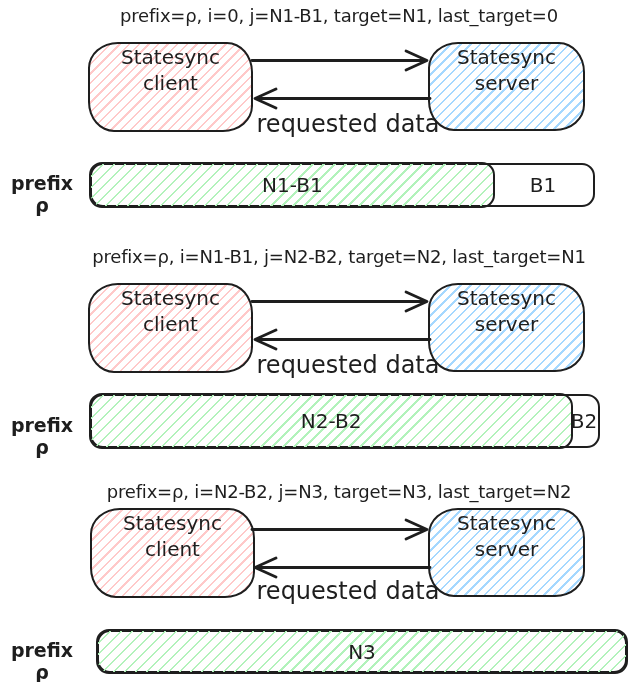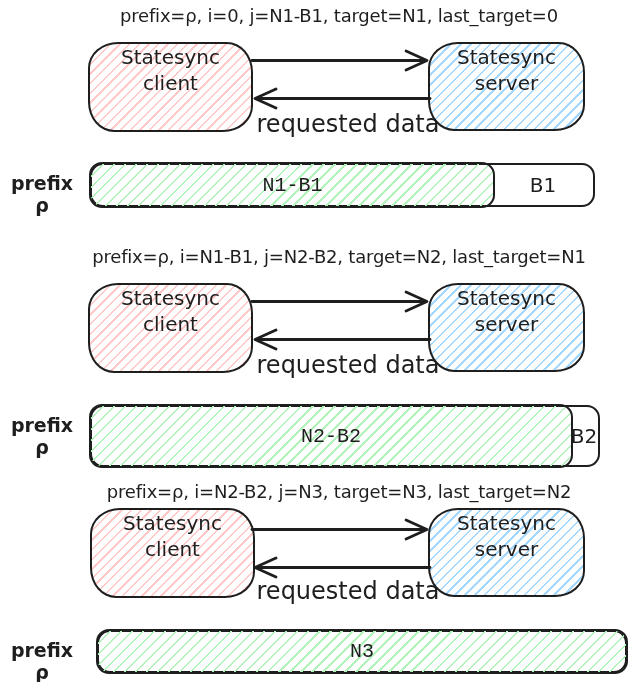--- a/index.html
+++ b/index.html
@@ -53,33 +53,32 @@
 
   
   .prefix{position:absolute;left:6px;width:72px;text-align:center;font-size:19px;font-weight:bold;}
   .p1{top:172px}.p2{top:414px}.p3{top:639px}
   .bar{
     position:absolute;box-sizing:border-box;display:flex;
     border:2.6px solid var(--ink,#1e1e1e);border-radius:13px;
     background:#fff;
   }
   .bar1{left:90px;top:163px;width:505px;height:44px}
-  .bar2{left:90px;top:405px;width:510px;height:62px}
+  .bar2{left:90px;top:394px;width:510px;height:54px}
   .bar3{left:97px;top:630px;width:530px;height:43px}
   .seg{display:flex;align-items:center;justify-content:center;font-size:20px;}
   .seg.done{
     flex:none;box-sizing:border-box;
     width:calc(var(--f,0)*100% + 5.2px);
     height:calc(100% + 5.2px);
     margin:-2.6px;
     border:2.6px solid var(--ink,#1e1e1e);border-radius:13px;
     background-image:repeating-linear-gradient(135deg,
       var(--bar-hatch,#b2f2bb) 0px, var(--bar-hatch,#b2f2bb) 1.7px,
       transparent 1.7px, transparent 7.8px);
-    font-family:Liberation Mono, monospace;
   }
   .seg.rest{flex:1;white-space:nowrap;overflow:visible;border-radius:19px;}
 </style>
 </head>
 <body>
 
 <div class="canvas">
 
   <div class="caption c1">prefix=ρ, i=0, j=N1-B1, target=N1, last_target=0</div>
   <div class="node client b1c">

